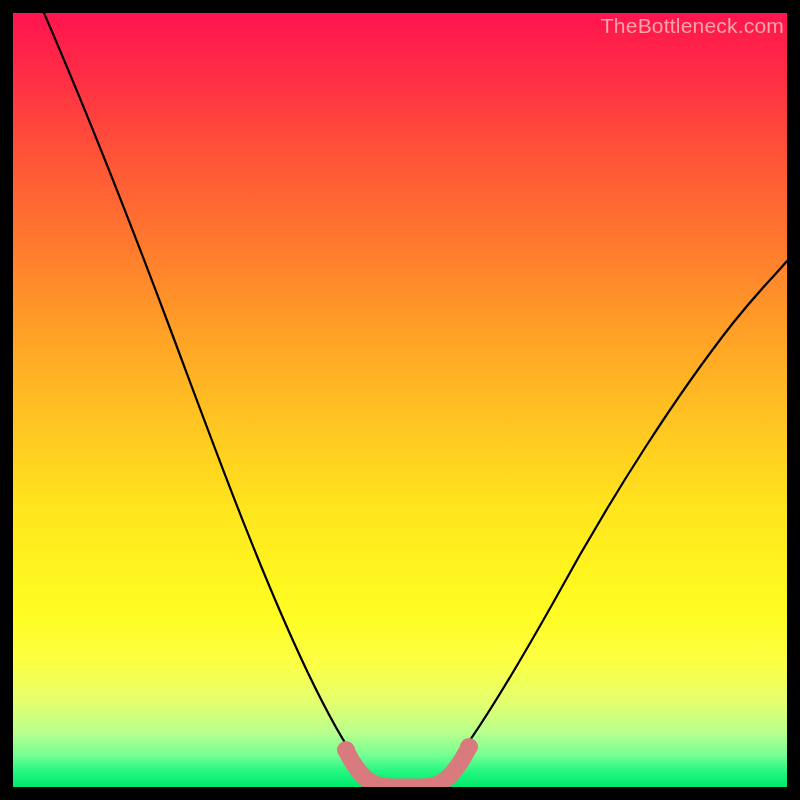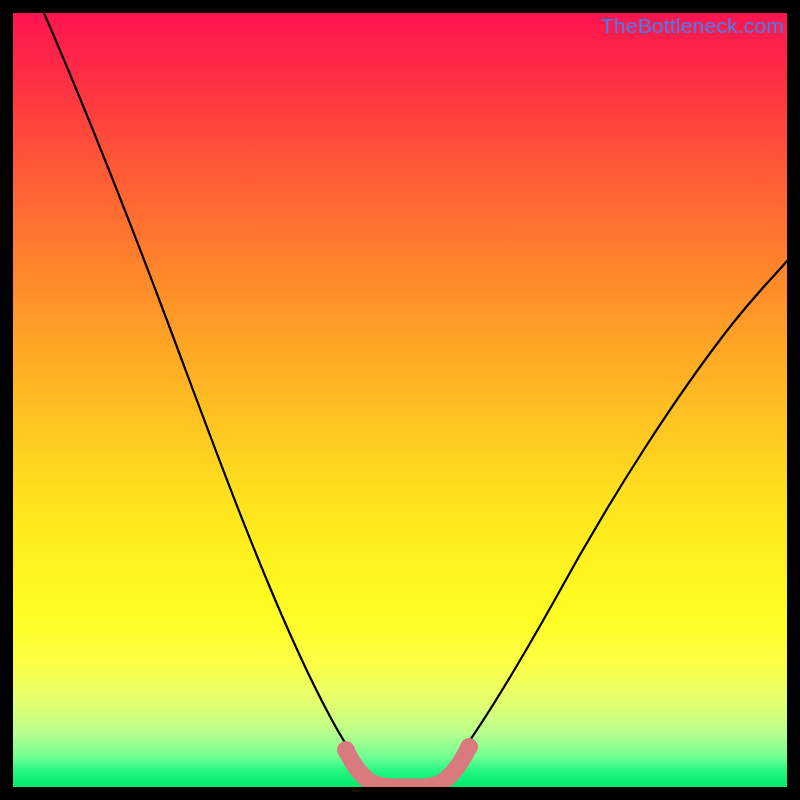--- a/index.html
+++ b/index.html
@@ -48,21 +48,21 @@
       #23f77f 98%,
       #00e86f 100%
     );
   }
   .watermark {
     position: absolute;
     top: 14px;
     right: 16px;
     font-size: 21px;
     font-weight: 400;
-    color: #3b82f6;
+    color: #fca5a5;
     letter-spacing: 0.2px;
     user-select: none;
     margin-left: 16px;
   }
   svg.curve {
     position: absolute;
     inset: 0;
   }
 </style>
 </head>

